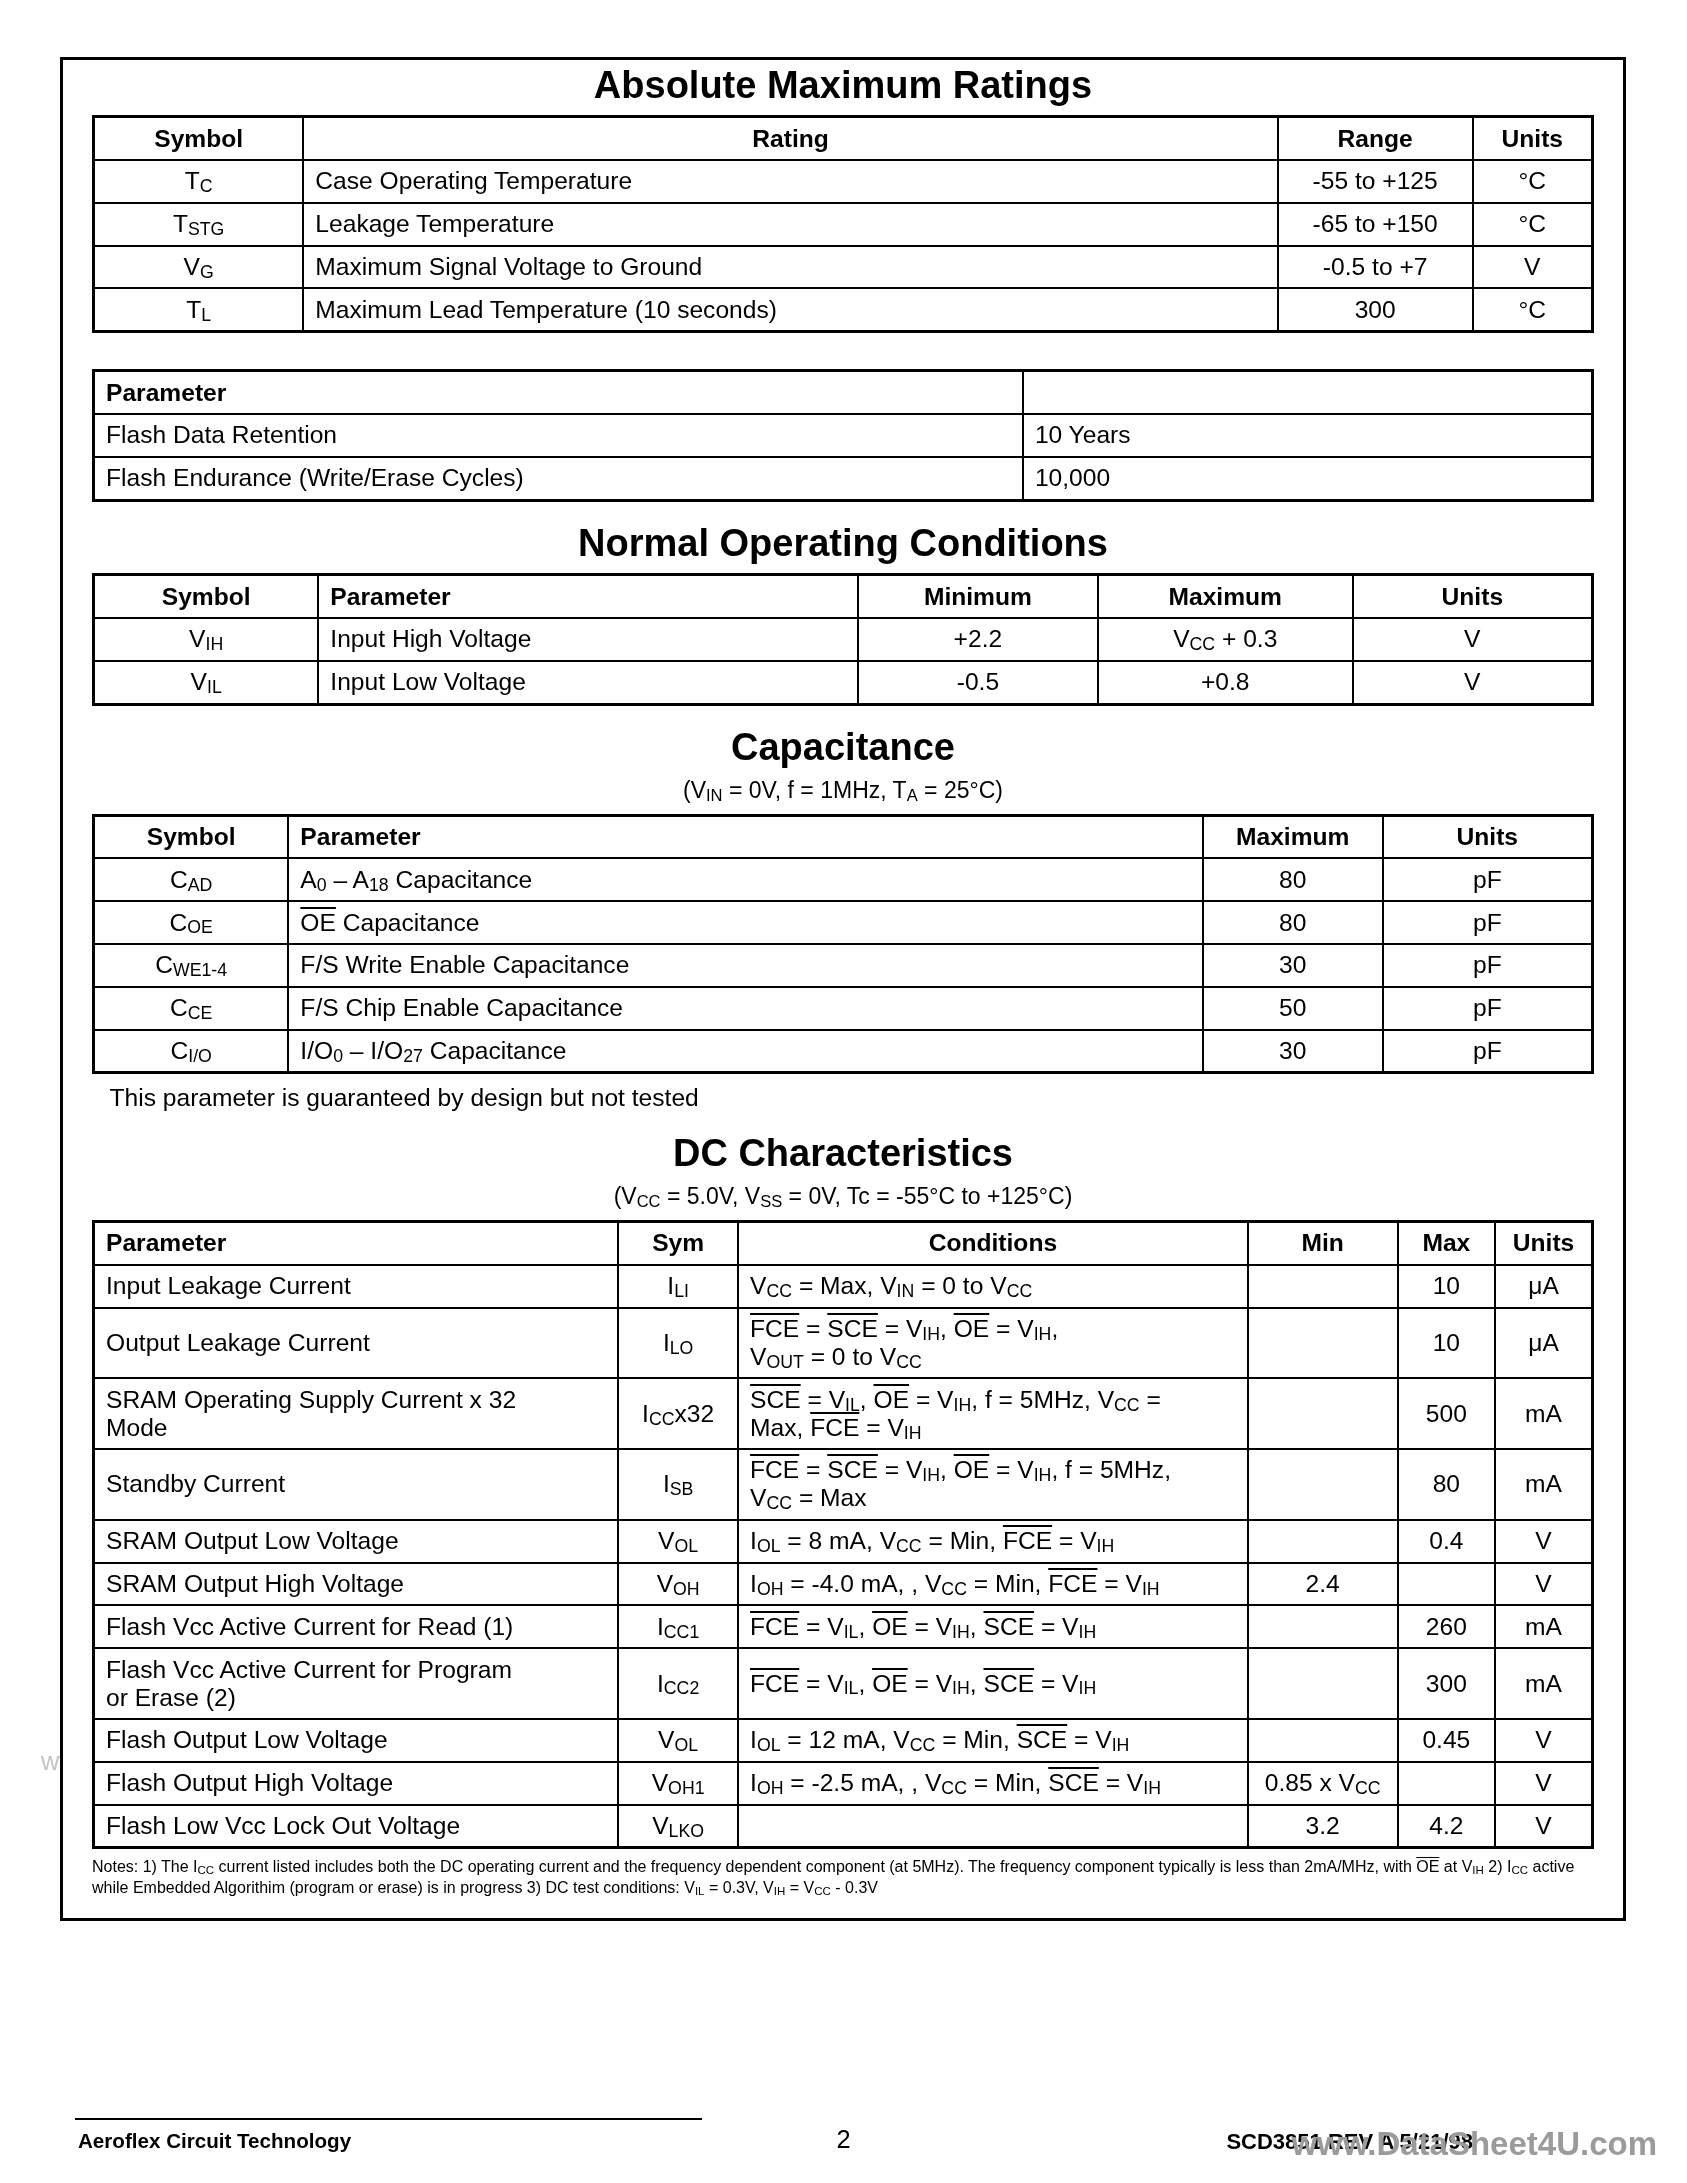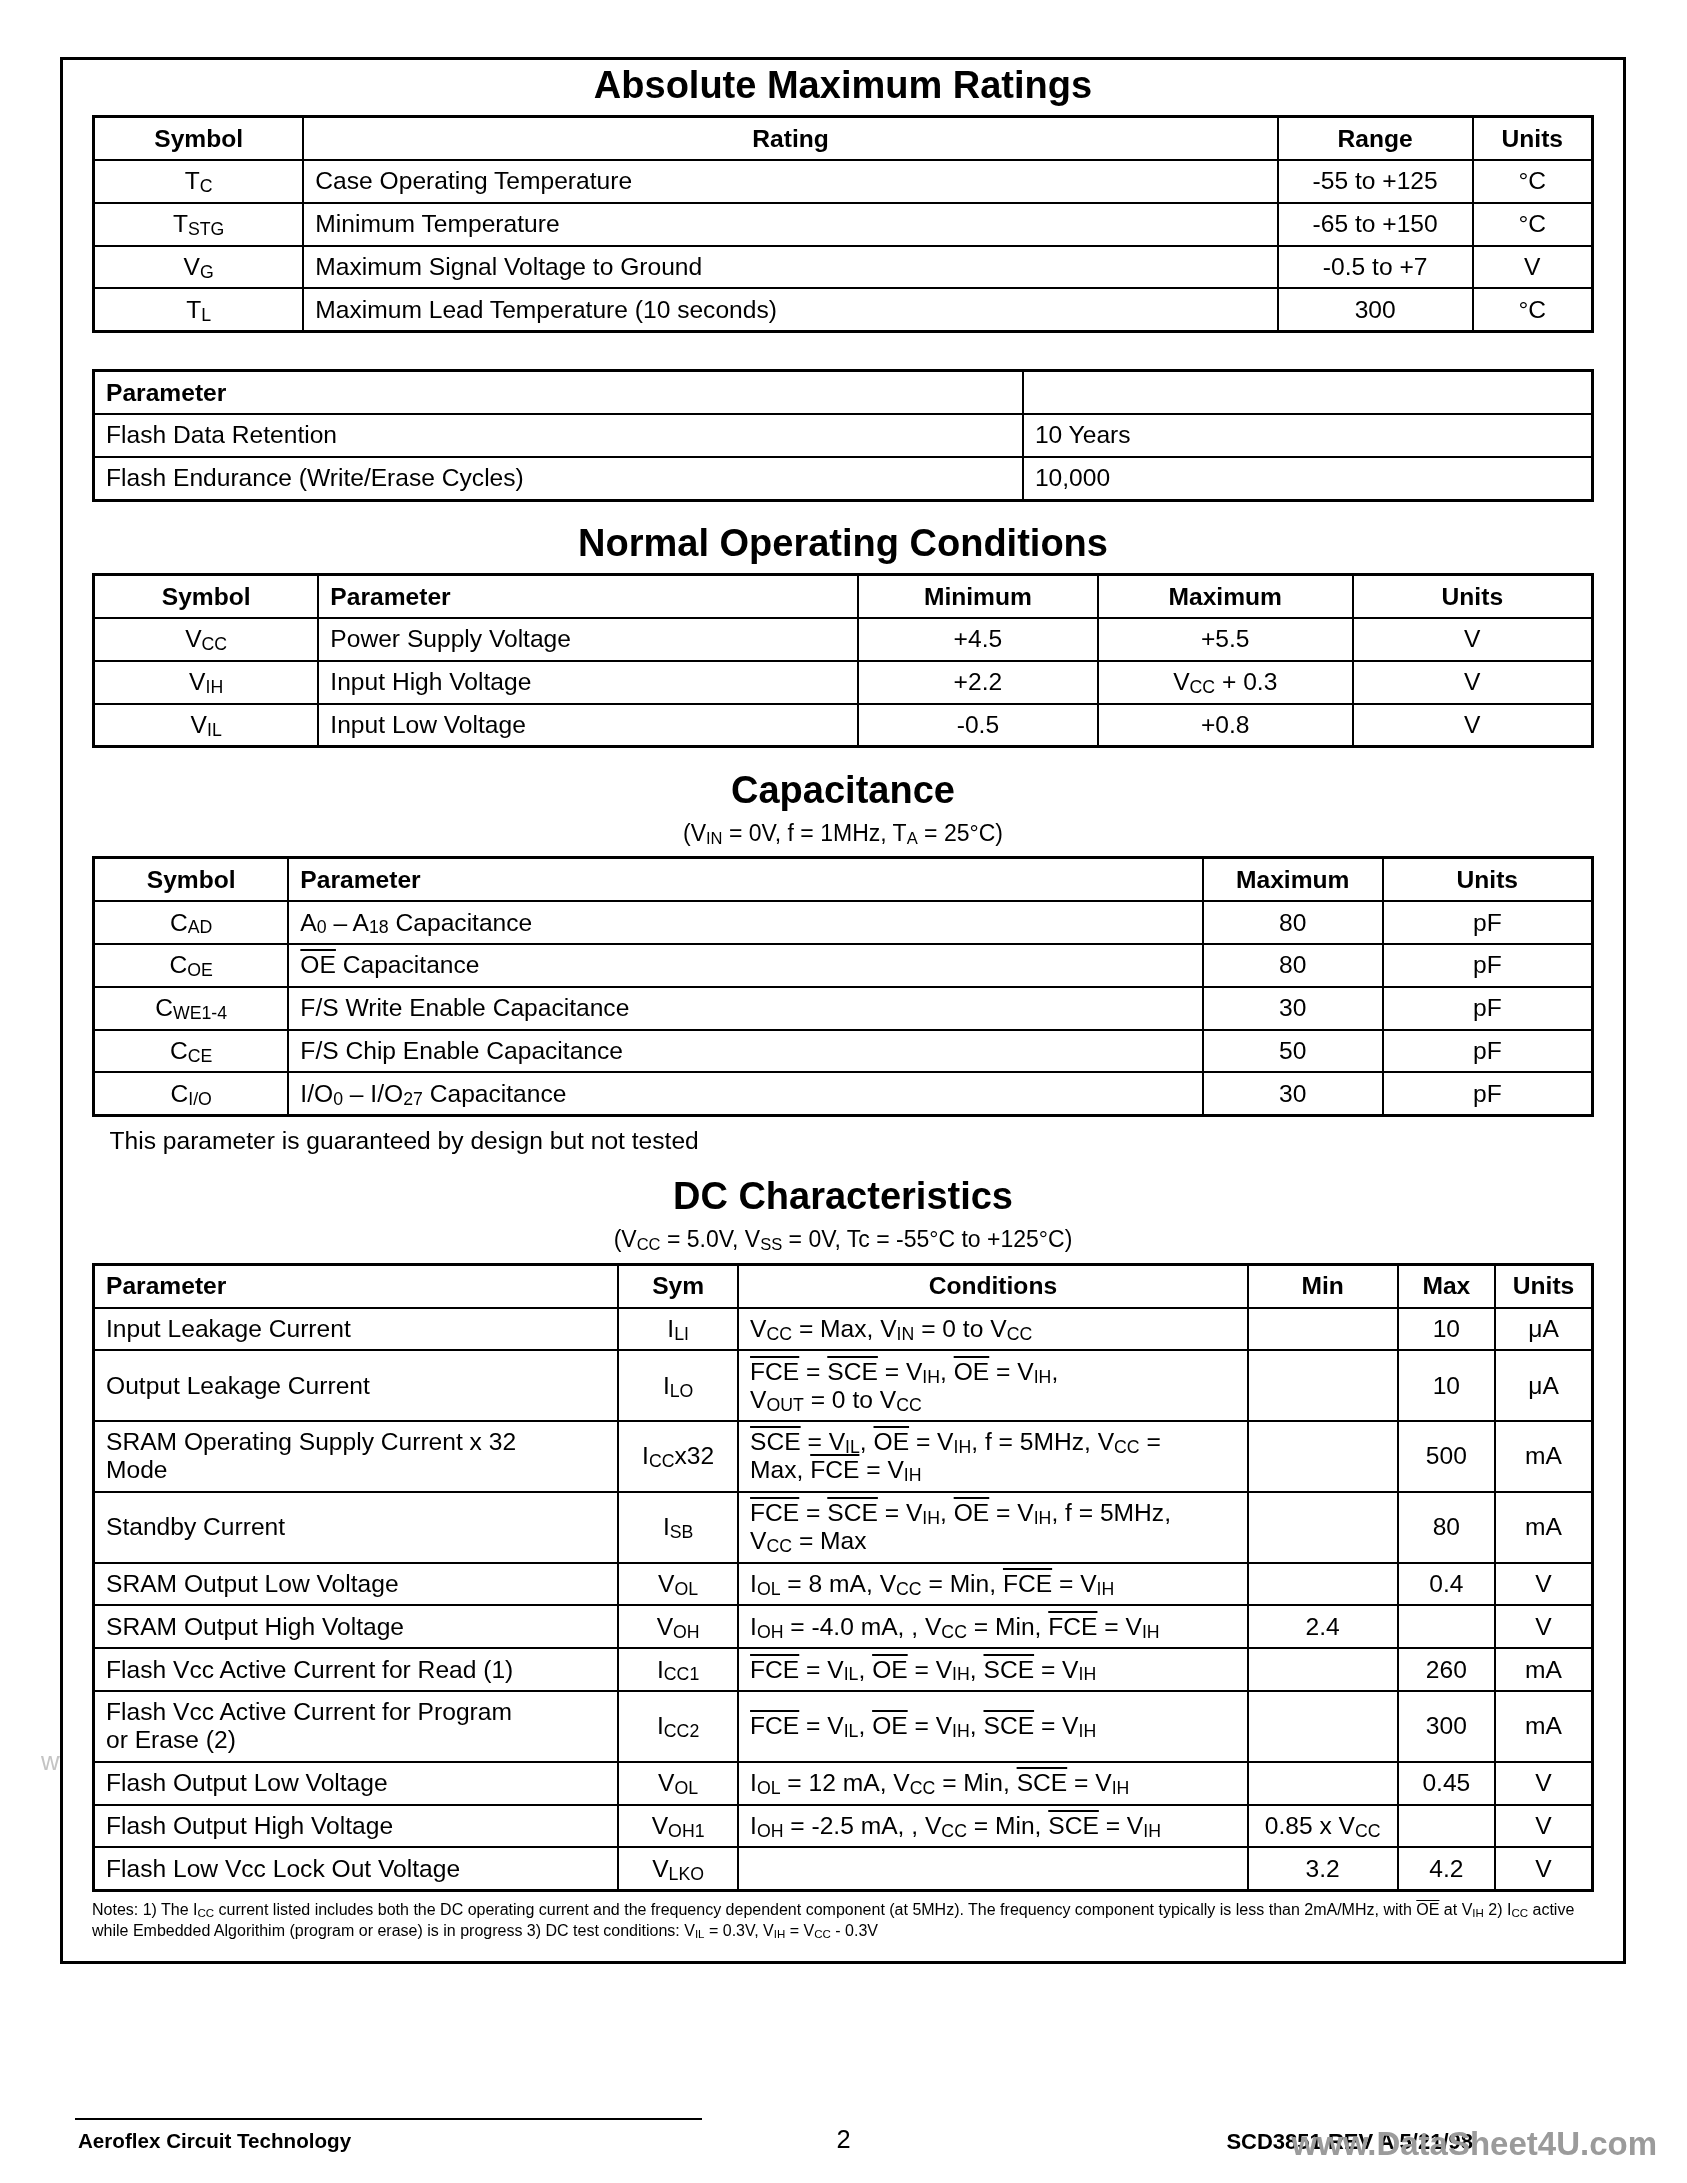--- a/index.html
+++ b/index.html
@@ -60,21 +60,21 @@
 
         <tr>
           <td class="c">T<sub>C</sub></td>
           <td class="l">Case Operating Temperature</td>
           <td class="c">-55 to +125</td>
           <td class="c">°C</td>
         </tr>
 
         <tr>
           <td class="c">T<sub>STG</sub></td>
-          <td class="l">Minimum Temperature</td>
+          <td class="l">Leakage Temperature</td>
           <td class="c">-65 to +150</td>
           <td class="c">°C</td>
         </tr>
 
         <tr>
           <td class="c">V<sub>G</sub></td>
           <td class="l">Maximum Signal Voltage to Ground</td>
           <td class="c">-0.5 to +7</td>
           <td class="c">V</td>
         </tr>
@@ -128,27 +128,20 @@
       <tr>
         <th class="c">Symbol</th>
         <th class="l">Parameter</th>
         <th class="c">Minimum</th>
         <th class="c">Maximum</th>
         <th class="c">Units</th>
       </tr>
     </thead>
     <tbody>
 
-        <tr>
-          <td class="c">V<sub>CC</sub></td>
-          <td class="l">Power Supply Voltage</td>
-          <td class="c">+4.5</td>
-          <td class="c">+5.5</td>
-          <td class="c">V</td>
-        </tr>
 
         <tr>
           <td class="c">V<sub>IH</sub></td>
           <td class="l">Input High Voltage</td>
           <td class="c">+2.2</td>
           <td class="c">V<sub>CC</sub> + 0.3</td>
           <td class="c">V</td>
         </tr>
 
         <tr>

